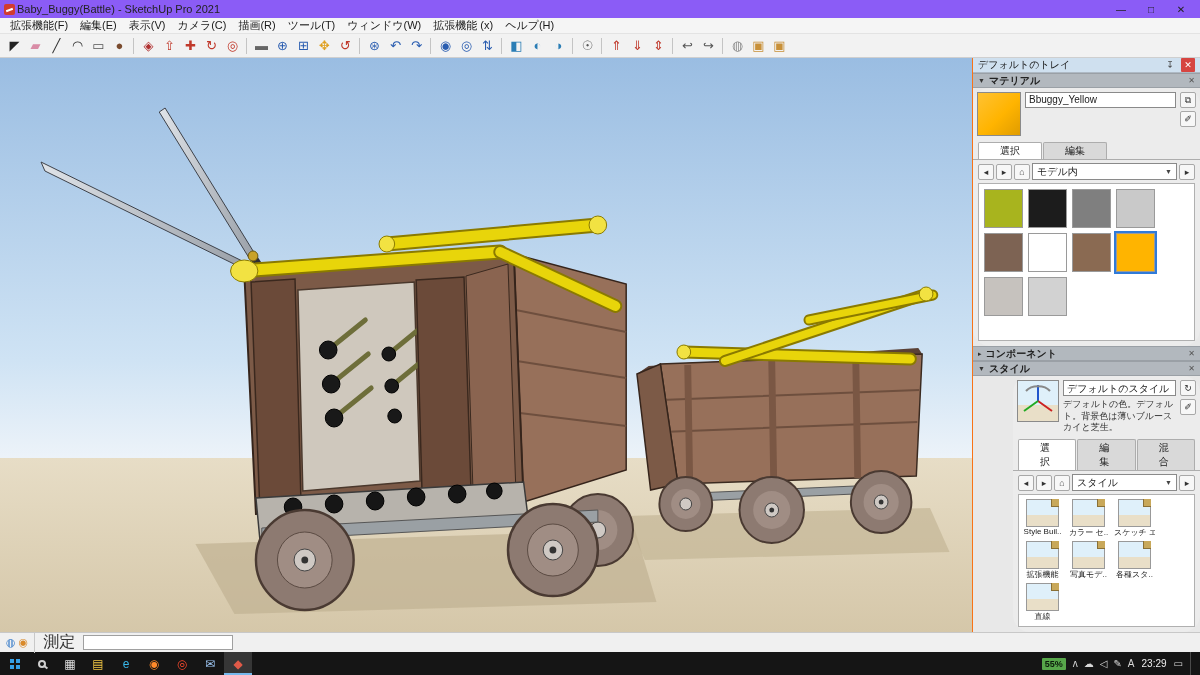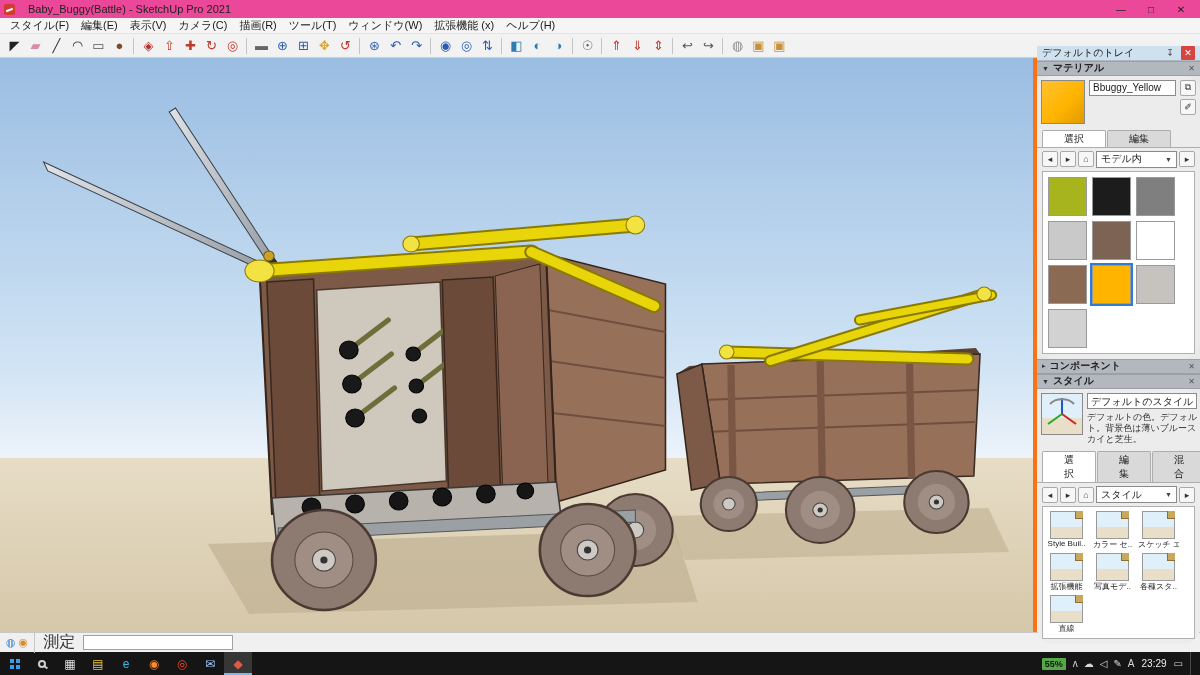--- a/index.html
+++ b/index.html
@@ -10,52 +10,52 @@
     --wheel:#8d7a71; --selection_blue:#2f7bd9; --material_yellow:#ffb400;
     --taskbar_bg:#151515; --battery_green:#57a64a;
   }
   *{box-sizing:border-box; margin:0; padding:0;}
   body{
     width:1200px; height:675px; overflow:hidden; background:#f0f0f0;
     font-family:"Liberation Sans","DejaVu Sans",sans-serif; font-size:11px; color:#1a1a1a;
     user-select:none;
   }
   
-  .titlebar{height:18px; background:#ec4899; display:flex; align-items:center; padding:0 4px; gap:13px;}
+  .titlebar{height:18px; background:#8b5cf6; display:flex; align-items:center; padding:0 4px; gap:2px;}
   .app-icon{width:11px; height:11px; background:#d23b2f; border-radius:2px; display:inline-block; position:relative;}
   .app-icon::after{content:""; position:absolute; left:2px; top:5px; width:7px; height:2px; background:#fff; transform:rotate(-20deg);}
   .title-text{font-size:11px; color:#222; flex:1; white-space:nowrap; overflow:hidden;}
   .win-controls{display:flex; height:18px;}
   .win-btn{width:30px; height:18px; display:flex; align-items:center; justify-content:center; font-size:10px; color:#222; cursor:default;}
   
   .menubar{height:16px; background:#f5f5f5; display:flex; align-items:center; padding:0 4px; border-bottom:1px solid #e3e3e3;}
   .menu-item{padding:0 6px; font-size:11px; white-space:nowrap;}
   
   .toolbar{height:24px; background:#f2f2f2; border-bottom:1px solid #cfcfcf; display:flex; align-items:center; padding:0 4px;}
   .tbtn{width:21px; height:20px; display:flex; align-items:center; justify-content:center; border-radius:2px; position:relative; cursor:default;}
   .tbtn.grp{margin-left:8px;}
   .tbtn.grp::before{content:""; position:absolute; left:-5px; top:2px; height:16px; border-left:1px solid #c4c4c4;}
   .tglyph{font-size:13px; line-height:1;}
   
   .main{display:flex; height:574px;}
   .viewport{flex:1; position:relative; background:#cfe3f4; overflow:hidden;}
   .viewport svg{display:block;}
   
-  .tray{width:167px; background:#e8e8e8; border-left:4px solid #f97316; display:flex; flex-direction:column; font-size:10px;justify-content:center;}
+  .tray{width:228px; background:#e8e8e8; border-left:1px solid #f97316; display:flex; flex-direction:column; font-size:10px;}
   .tray-titlebar{height:18px; background:#cfe0ef; display:flex; align-items:center; padding:0 5px; gap:4px; border-bottom:1px solid #aeb9c4;}
   .tray-titlebar .ttl{flex:1; font-size:10px;}
   .tray-tb-btn{width:14px; height:14px; display:flex; align-items:center; justify-content:center; font-size:9px; color:#444;}
   .tray-tb-btn.close{background:#d64541; color:#fff; border-radius:1px;}
   .panel-header{height:15px; background:#b2b8be; display:flex; align-items:center; gap:4px; padding:0 5px; font-size:10px; border-top:1px solid #9aa0a6; border-bottom:1px solid #9aa0a6;}
   .panel-header .ph-chevron{font-size:7px; color:#333;}
   .panel-header .ph-label{flex:1; font-weight:bold; color:#222;}
   .panel-header .ph-close{font-size:8px; color:#555;}
   .panel-body{display:flex; flex-direction:column; background:#ececec;border-radius:17px;}
   .mat-body{height:318px;}
-  .styles-body{flex:1;}
+  .styles-body{flex:1;margin-left:40px;}
   .mat-preview,.style-preview{display:flex; gap:4px; padding:4px; align-items:flex-start;}
   .mat-swatch-big{width:44px; height:44px; border:1px solid #8a8a8a; background:linear-gradient(135deg,#ffc233,var(--material_yellow) 55%,#e09c00);}
   .mat-name-wrap,.style-info{flex:1; display:flex; flex-direction:column; gap:3px;}
   .mat-name-field{height:16px; background:#fff; border:1px solid #8a8a8a; font-size:10px; padding:1px 3px; white-space:nowrap; overflow:hidden;}
   .style-desc{font-size:9px; line-height:1.25; color:#333;}
   .side-btns{display:flex; flex-direction:column; gap:3px;}
   .mini-btn{width:16px; height:16px; border:1px solid #a8a8a8; background:#f7f7f7; display:flex; align-items:center; justify-content:center; font-size:9px; color:#333; border-radius:2px;}
   .style-thumb-big{width:42px; height:42px; border:1px solid #8a8a8a; background:#fff;}
   .tabs{display:flex; gap:1px; padding:2px 5px 0; border-bottom:1px solid #adadad; background:#ececec;}
   .tab{padding:1px 21px; font-size:10px; background:#d9d9d9; border:1px solid #adadad; border-bottom:none; border-radius:2px 2px 0 0;}
@@ -103,21 +103,21 @@
   <span class="title-text">Baby_Buggy(Battle) - SketchUp Pro 2021</span>
   <div class="win-controls">
     <div class="win-btn">—</div>
     <div class="win-btn">□</div>
     <div class="win-btn">✕</div>
   </div>
 </div>
 
 <div class="menubar">
 
-<span class="menu-item">スタイル(F)</span>
+<span class="menu-item">拡張機能(F)</span>
     <span class="menu-item">編集(E)</span>
     <span class="menu-item">表示(V)</span>
     <span class="menu-item">カメラ(C)</span>
     <span class="menu-item">描画(R)</span>
     <span class="menu-item">ツール(T)</span>
     <span class="menu-item">ウィンドウ(W)</span>
     <span class="menu-item">拡張機能 (x)</span>
     <span class="menu-item">ヘルプ(H)</span>
   </div>
 

